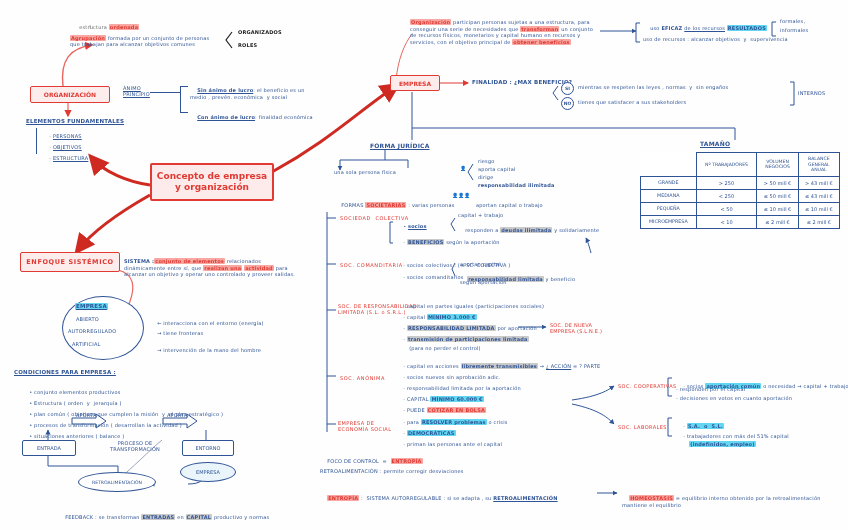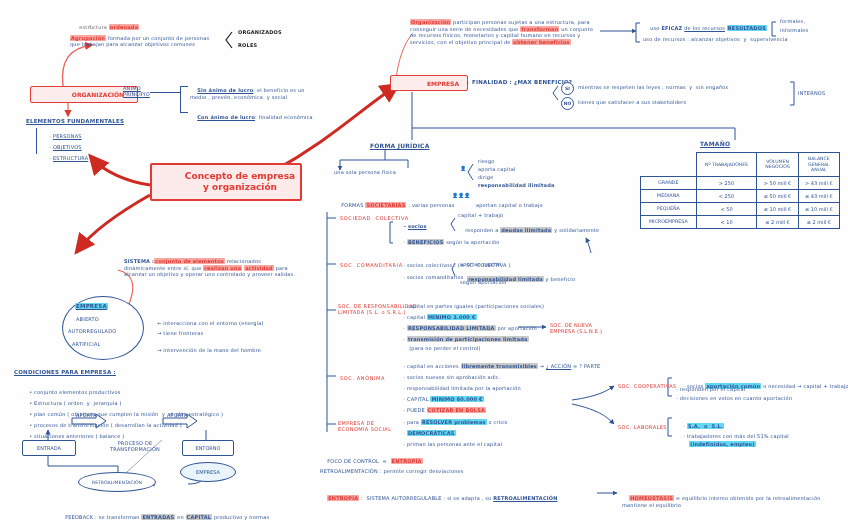--- a/index.html
+++ b/index.html
@@ -21,21 +21,21 @@
   .hl-grey{background:#c9c9c9;padding:0 1px;border-radius:1px;}
   .s5{font-size:5px;}
   .s55{font-size:5.5px;}
   .s6{font-size:6px;}
   .s65{font-size:6.5px;}
 
   
   .boxred{
     position:absolute;border:1.6px solid #e03a33;background:#fdecec;
     color:#e03a33;display:flex;align-items:center;justify-content:center;
-    text-align:center;border-radius:2px;padding-left:28px;
+    text-align:center;border-radius:2px;
   }
   .boxredthick{border-width:2.6px;background:#fdeaea;}
   .boxblue{
     position:absolute;border:1.2px solid #2f5496;background:#fff;
     color:#2f5496;display:flex;align-items:center;justify-content:center;
     text-align:center;border-radius:2px;font-size:6px;
   }
   .ellipse{
     position:absolute;border:1.2px solid #2f5496;border-radius:50%;
     display:flex;align-items:center;justify-content:center;color:#2f5496;
@@ -377,20 +377,21 @@
   <div class="t s5 blue" style="left:676px;top:417px;">
     - <span class="hl-cyan b">S.A.  o  S.L.</span>
   </div>
   <div class="t s5 blue" style="left:676px;top:427px;">
     - trabajadores con más del 51% capital
   </div>
   <div class="t s5 blue" style="left:682px;top:435px;">
     <span class="hl-cyan b">(indefinidos, empleo)</span>
   </div>
 
+  <div class="boxred s65 b" style="left:20px;top:252px;width:98px;height:18px;letter-spacing:.6px;">ENFOQUE  SISTÉMICO</div>
 
   <div class="t s5 blue" style="left:124px;top:258px;width:180px;white-space:normal;line-height:1.32;">
     <span class="b">SISTEMA :</span><span class="hl-pink red b">conjunto de elementos</span><span> relacionados
 dinámicamente entre sí, que </span><span class="hl-pink red b">realizan una</span> <span class="hl-pink red b">actividad</span><span> para alcanzar un objetivo y operar
 uno controlado y proveer salidas.</span>
   </div>
 
   <div class="ellipse" style="left:62px;top:296px;width:80px;height:62px;border-radius:50%;"></div>
   <div class="t s55 blue b u hl-cyan" style="left:75px;top:303px;">EMPRESA</div>
 

